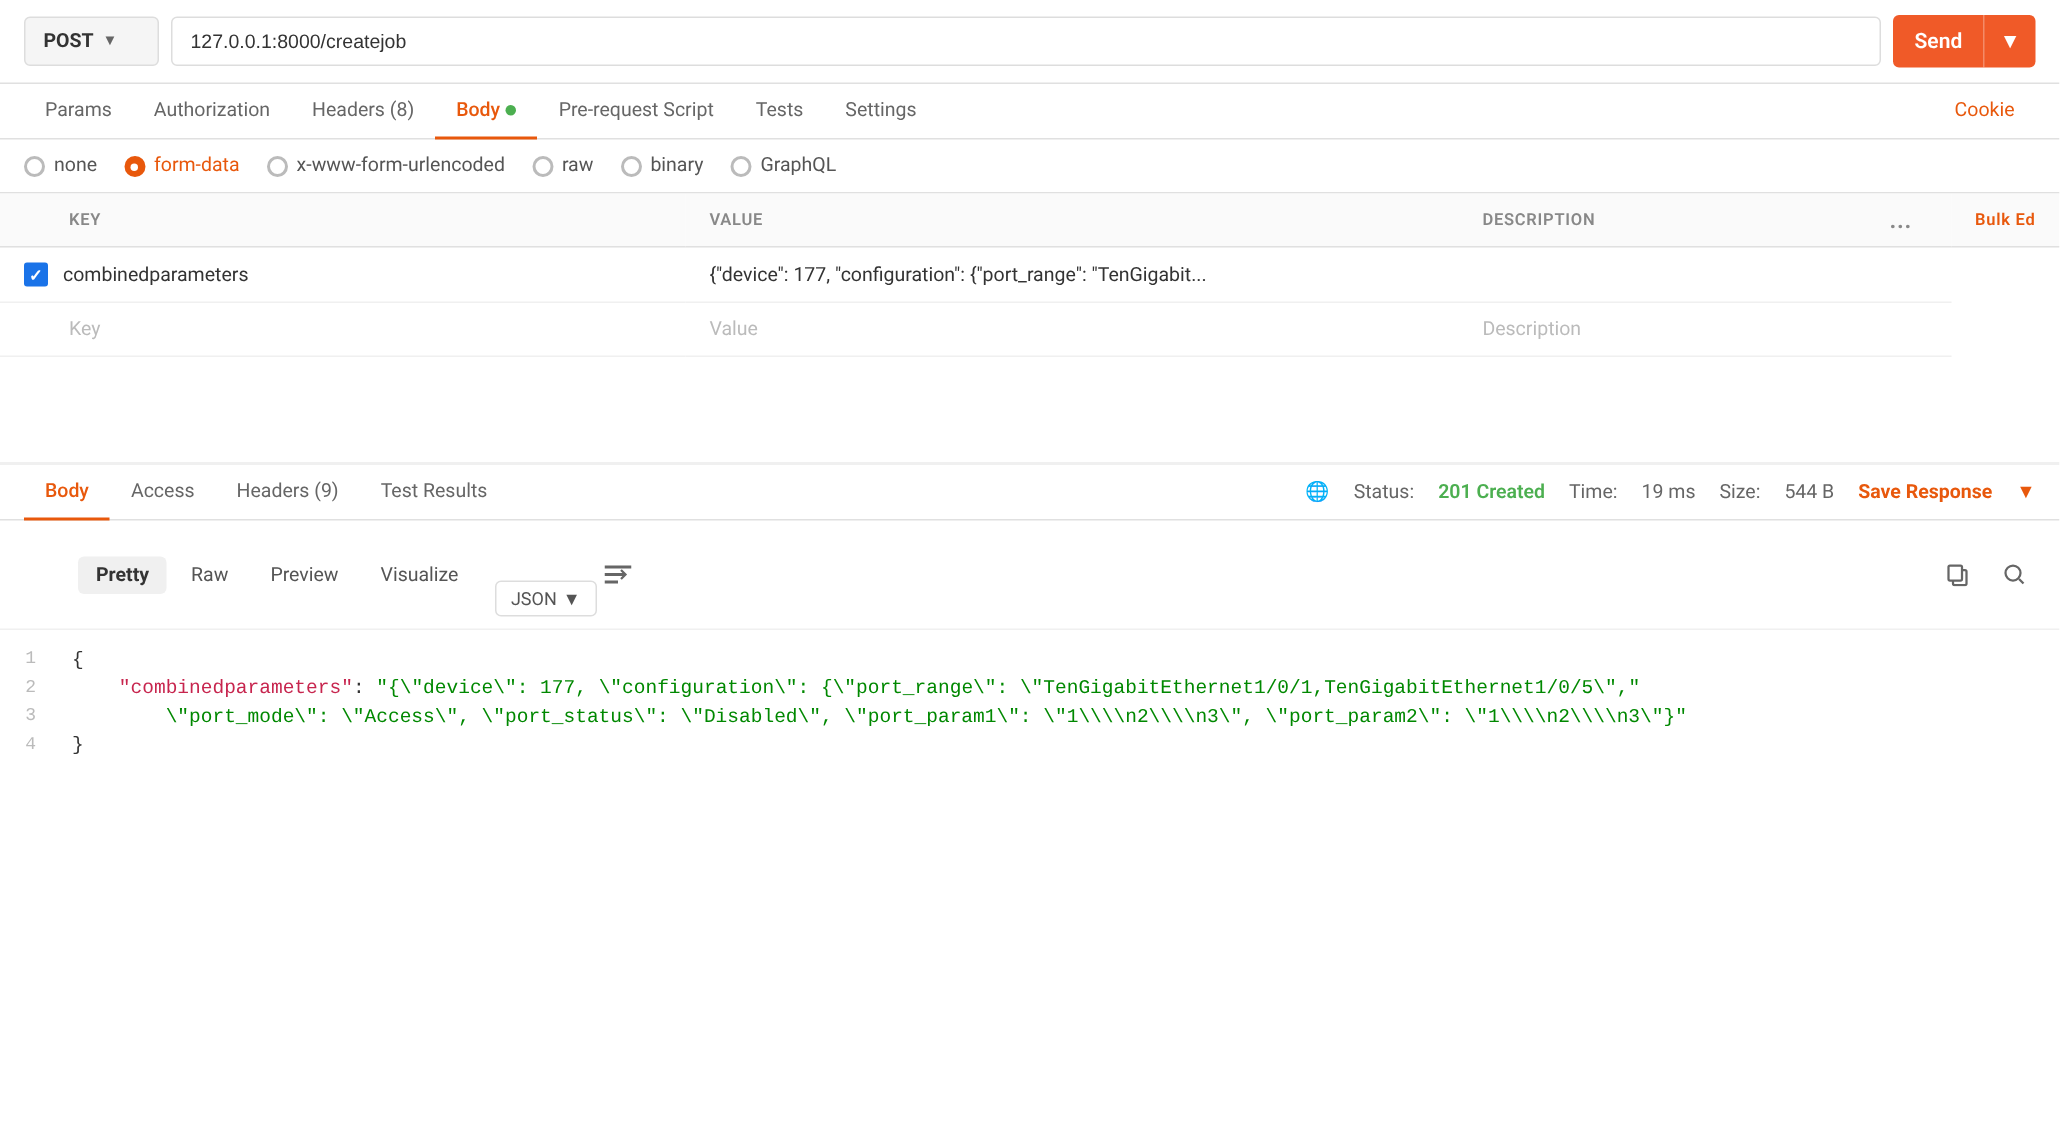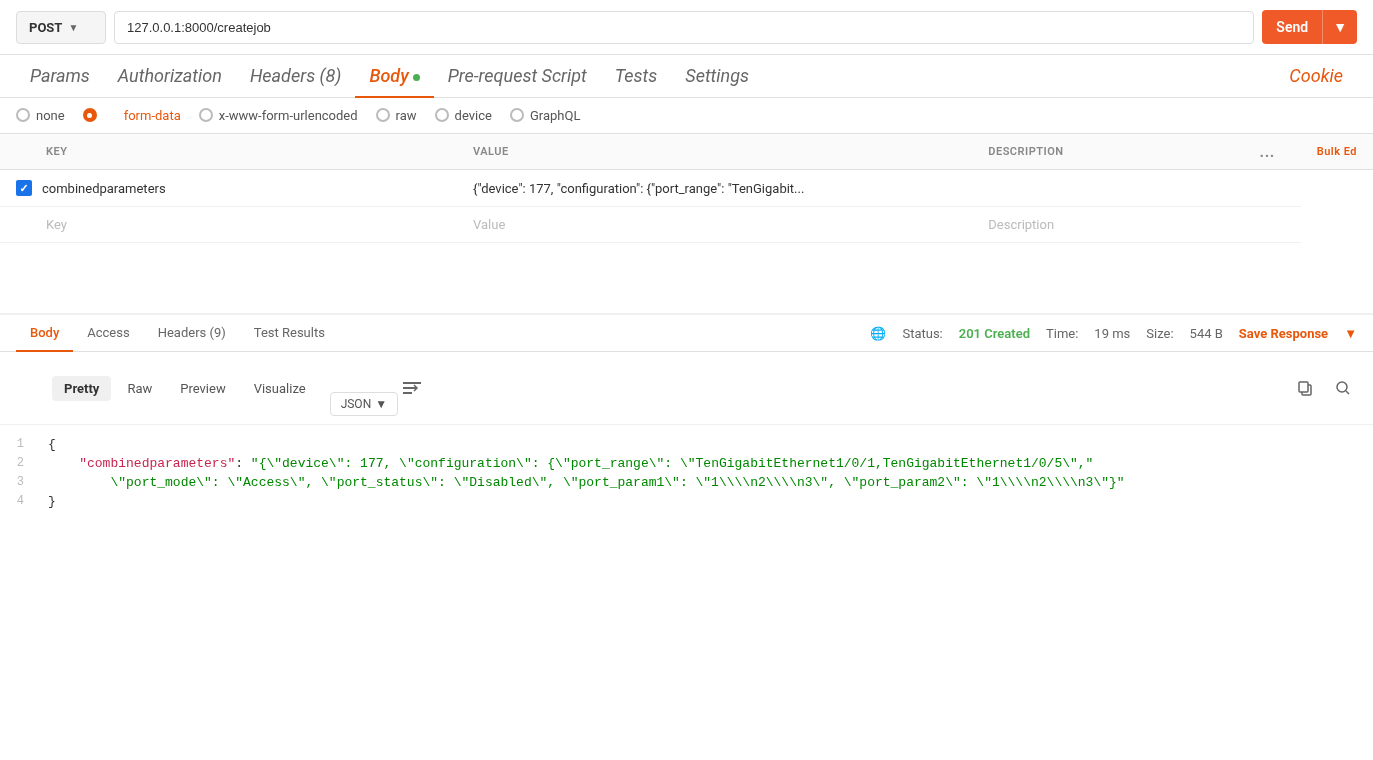--- a/index.html
+++ b/index.html
@@ -70,26 +70,25 @@
     
     .req-tabs {
       display: flex;
       align-items: center;
       padding: 0 16px;
       border-bottom: 1px solid #e0e0e0;
       background: #fff;
     }
     .req-tab {
       padding: 10px 14px;
-      font-size: 18px;
+      font-size: 13px;
       color: #666;
       cursor: pointer;
       border-bottom: 2px solid transparent;
       margin-bottom: -1px;
-      font-style: italic;
     }
     .req-tab.active {
       color: #e8580c;
       border-bottom: 2px solid #e8580c;
       font-weight: 500;
     }
     .req-tab .dot {
       display: inline-block;
       width: 7px;
       height: 7px;
@@ -107,21 +106,21 @@
     
     .body-types {
       display: flex;
       align-items: center;
       gap: 18px;
       padding: 10px 16px;
       border-bottom: 1px solid #e0e0e0;
     }
     .radio-option {
       display: flex;
-      align-items: flex-start;
+      align-items: flex-end;
       gap: 6px;
       cursor: pointer;
       font-size: 13px;
       color: #555;
     }
     .radio-circle {
       width: 14px;
       height: 14px;
       border-radius: 50%;
       border: 2px solid #bbb;
@@ -371,33 +370,33 @@
   </div>
 </div>
 
 <div class="body-types">
   <label class="radio-option">
     <div class="radio-circle"></div>
     <span>none</span>
   </label>
   <label class="radio-option">
     <div class="radio-circle selected"></div>
-    <span style="color:#e8580c;margin-left:21px;">form-data</span>
+    <span style="color:#e8580c;">form-data</span>
   </label>
   <label class="radio-option">
     <div class="radio-circle"></div>
     <span>x-www-form-urlencoded</span>
   </label>
   <label class="radio-option">
     <div class="radio-circle"></div>
     <span>raw</span>
   </label>
   <label class="radio-option">
     <div class="radio-circle"></div>
-    <span>device</span>
+    <span>binary</span>
   </label>
   <label class="radio-option">
     <div class="radio-circle"></div>
     <span>GraphQL</span>
   </label>
 </div>
 
 <table class="params-table">
   <thead>
     <tr>

